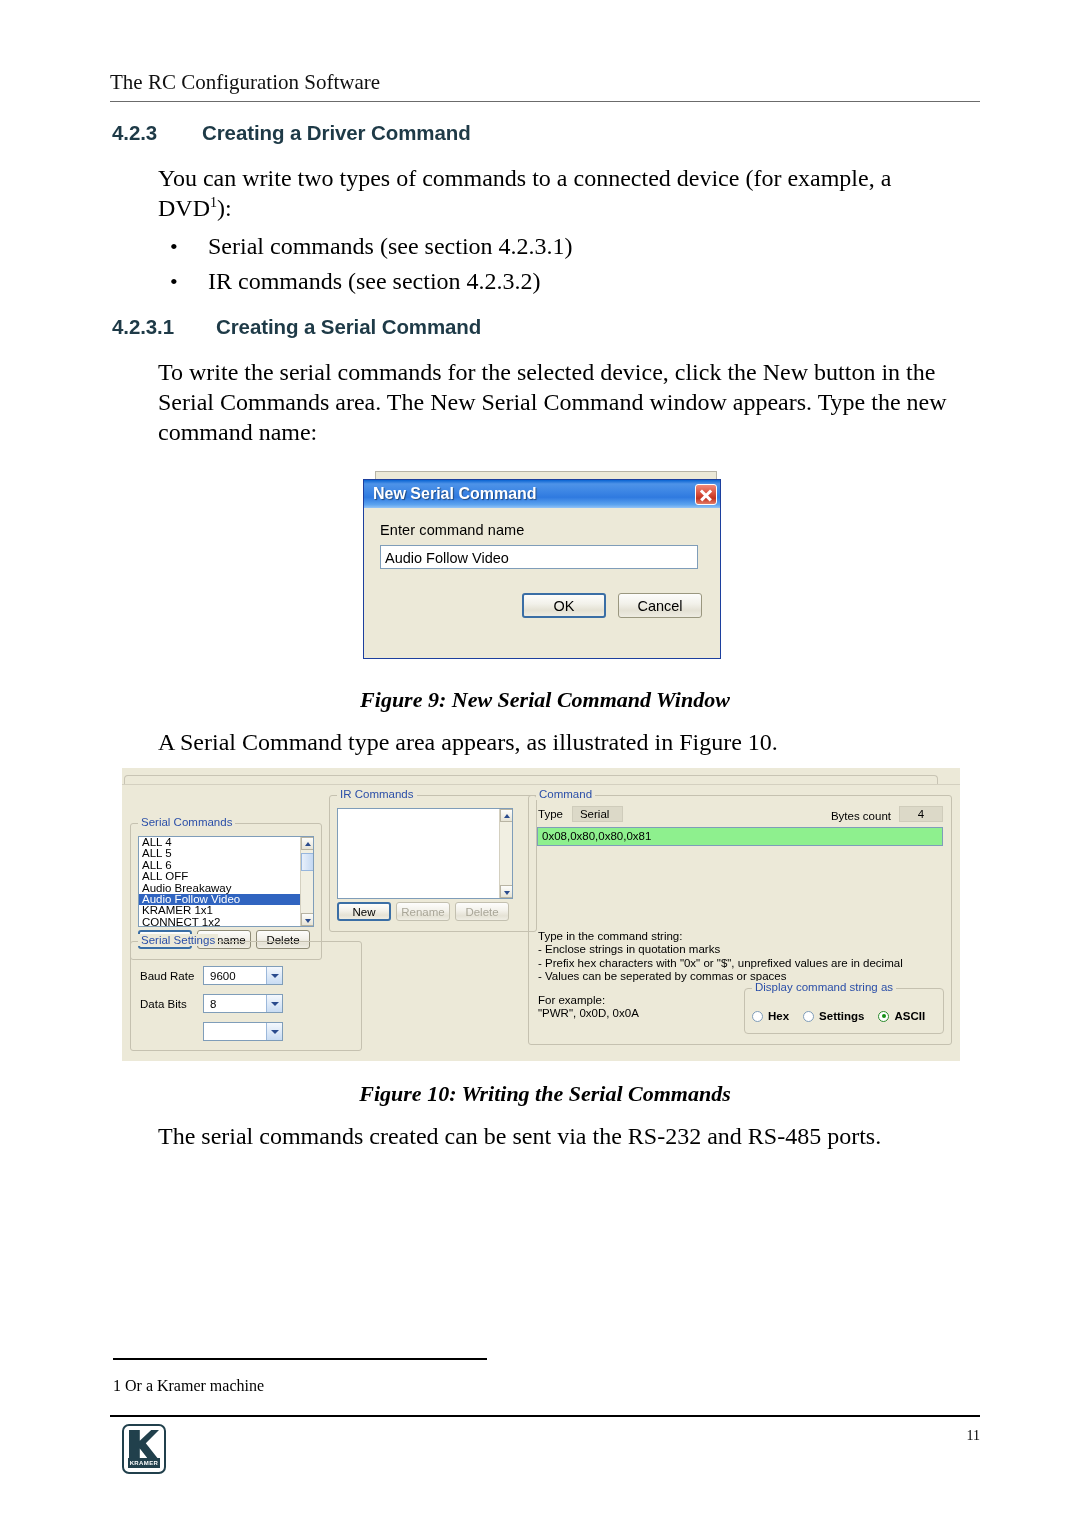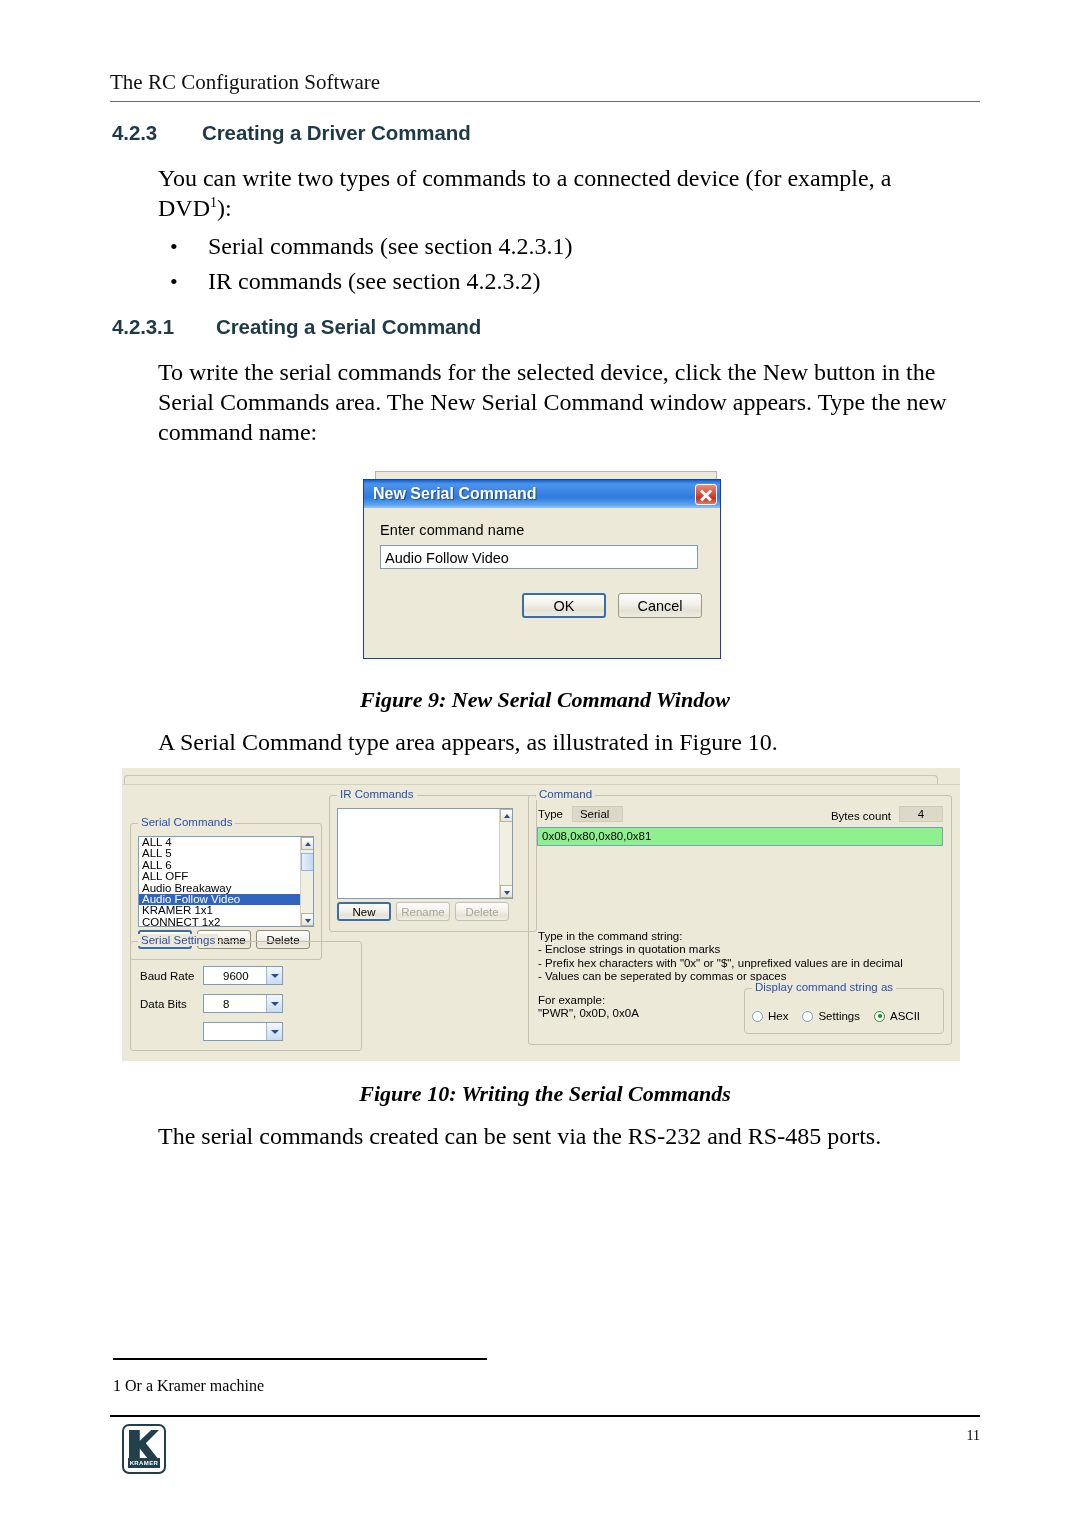--- a/index.html
+++ b/index.html
@@ -345,21 +345,21 @@
   .set-row .lbl { width: 63px; }
   .combo {
     width: 80px; height: 19px;
     background: #ffffff;
     border: 1px solid #7f9db9;
     box-sizing: border-box;
     display: flex;
     align-items: center;
     position: relative;
     font-size: 11.5px;
-    padding-left: 19px;
+    padding-left: 6px;
   }
   .combo .arrow-box {
     position: absolute;
     right: 0; top: 0;
     width: 16px; height: 100%;
     background: linear-gradient(to bottom,#f4f8fd,#c9dcf3);
     border-left: 1px solid #9cb8da;
     box-sizing: border-box;
   }
   .combo .arrow-box::after {
@@ -432,21 +432,21 @@
     box-sizing: border-box;
   }
   .radio-row {
     position: absolute;
     left: 7px; top: 21px;
     display: flex;
     align-items: center;
     gap: 14px;
     font-size: 11.5px;
   }
-  .radio { display: flex; align-items: center; gap: 5px; }
+  .radio { display: flex; align-items: center; gap: 5px; font-weight: bold; }
   .radio .circle {
     width: 11px; height: 11px;
     border-radius: 50%;
     background: #ffffff;
     border: 1px solid #7f9db9;
     box-sizing: border-box;
     position: relative;
   }
   .radio.on .circle { border-color: #2a8a2a; }
   .radio.on .circle::after {

